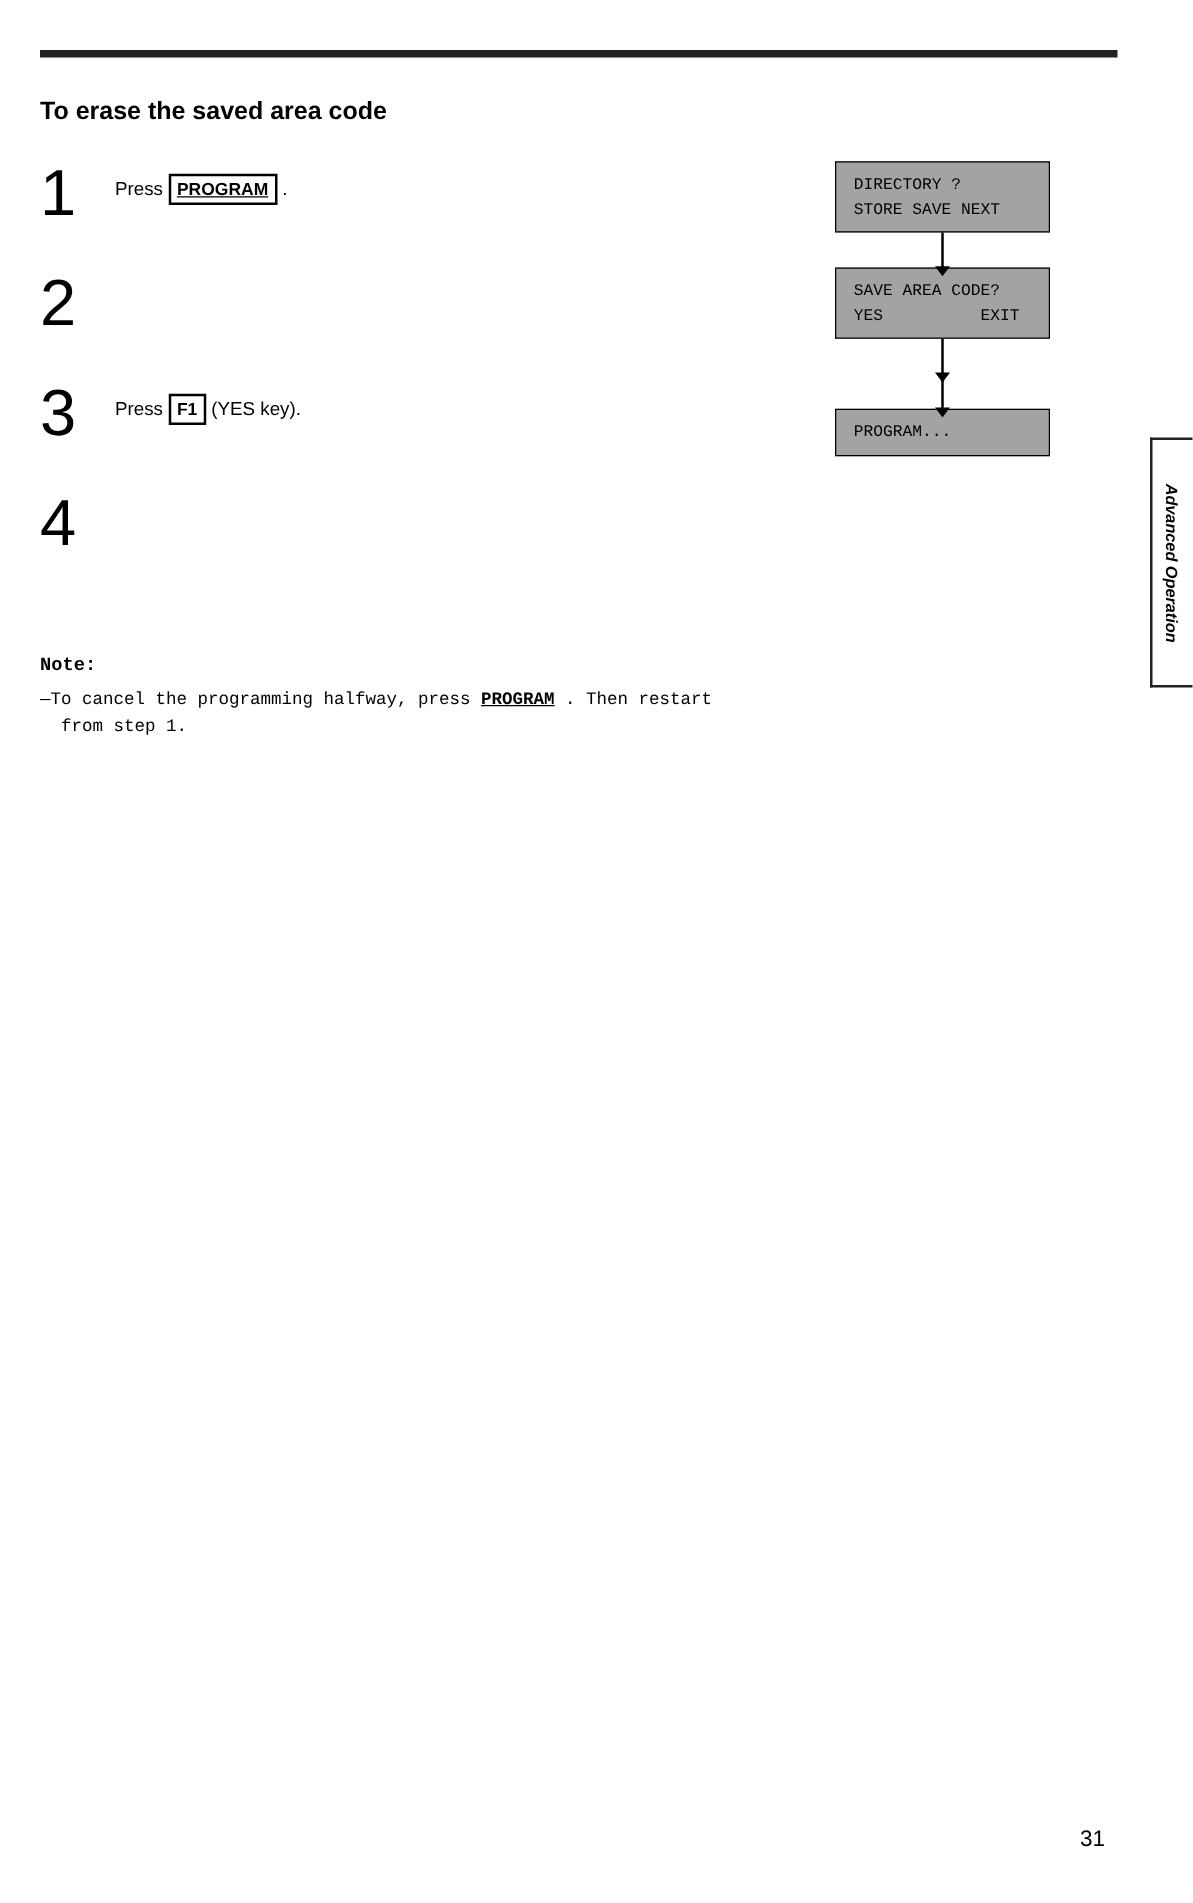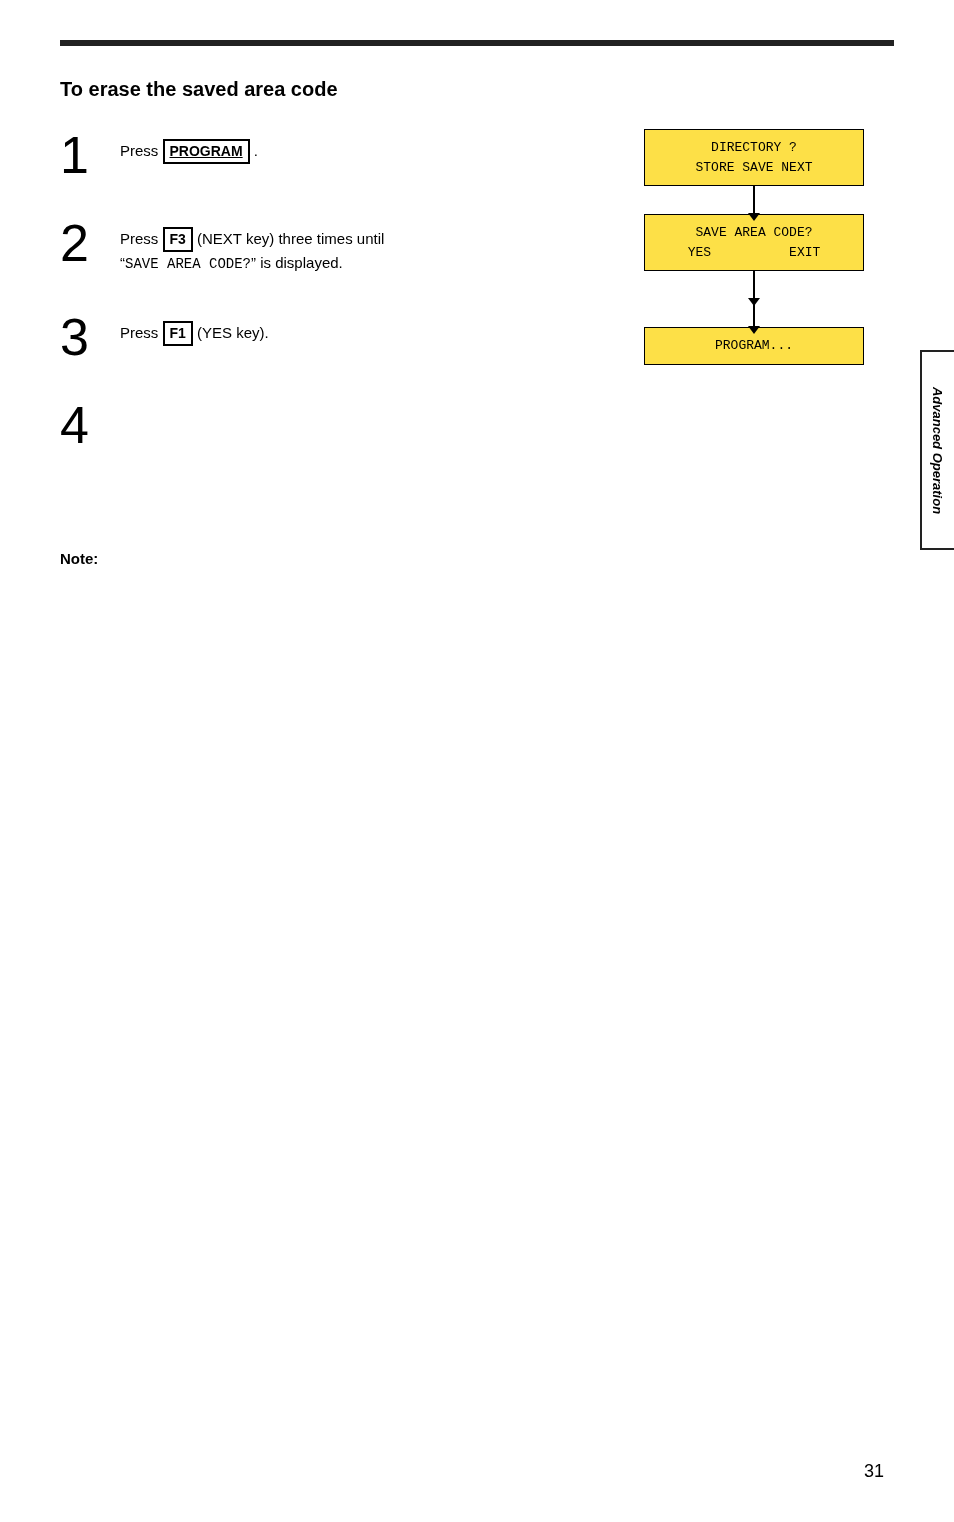--- a/index.html
+++ b/index.html
@@ -11,21 +11,21 @@
       min-height: 1522px;
       position: relative;
       overflow-x: hidden;
     }
 
     .page {
       width: 954px;
       min-height: 1522px;
       background: #fff;
       position: relative;
-      padding: 40px 60px 60px 60px;
+      padding: 40px 60px 60px 32px;
       border-radius: 21px;
     }
 
     
     .top-border {
       width: 100%;
       height: 6px;
       background: #222;
       margin-bottom: 32px;
     }
@@ -102,27 +102,27 @@
     
     .flowchart {
       display: flex;
       flex-direction: column;
       align-items: center;
       margin-top: 0;
     }
 
     .flow-box {
       border: 1.5px solid #000;
-      width: 220px;
+      width: 172px;
       padding: 8px 14px;
-      text-align: center;
+      text-align: left;
       font-family: 'Courier New', Courier, monospace;
       font-size: 13px;
       line-height: 1.5;
-      background: #fde047;
+      background: #a3a3a3;
     }
 
     .flow-arrow {
       width: 2px;
       height: 28px;
       background: #000;
       position: relative;
       margin: 0 auto;
     }
 
@@ -132,22 +132,22 @@
       bottom: -7px;
       left: 50%;
       transform: translateX(-50%);
       border-left: 6px solid transparent;
       border-right: 6px solid transparent;
       border-top: 8px solid #000;
     }
 
     
     .note-section {
-      margin-top: 60px;
-      font-family: Liberation Sans, sans-serif;
+      margin-top: 40px;
+      font-family: Liberation Mono, monospace;
       font-size: 14px;
       line-height: 1.6;
     }
 
     .note-title {
       font-weight: bold;
       font-size: 15px;
     }
 
     .note-text {
@@ -206,25 +206,20 @@
         <div class="step-number">1</div>
         <div class="step-content">
           <span>Press </span>
           <span class="key-box"><u><b>PROGRAM</b></u></span>
           <span>.</span>
         </div>
       </div>
 
       <div class="step">
         <div class="step-number">2</div>
-        <div class="step-content">
-          <span>Press </span>
-          <span class="key-box"><b>F3</b></span>
-          <span> (NEXT key) three times until<br>“</span><span class="monospace">SAVE  AREA  CODE?</span><span>” is displayed.</span>
-        </div>
       </div>
 
       <div class="step">
         <div class="step-number">3</div>
         <div class="step-content">
           <span>Press </span>
           <span class="key-box"><b>F1</b></span>
           <span> (YES key).</span>
         </div>
       </div>
@@ -259,20 +254,25 @@
           <span>PROGRAM...</span>
         </div>
 
       </div>
     </div>
 
   </div>
 
   <div class="note-section">
     <div class="note-title">Note:</div>
+    <div class="note-text">
+      <span>—To cancel the programming halfway, press </span>
+      <span class="key-box"><u><b>PROGRAM</b></u></span>
+      <span>. Then restart<br>&nbsp;&nbsp;from step 1.</span>
+    </div>
   </div>
 
   <div class="side-label">
     <span class="side-label-text">Advanced Operation</span>
   </div>
 
   <div class="page-number">31</div>
 
 </div>
 

